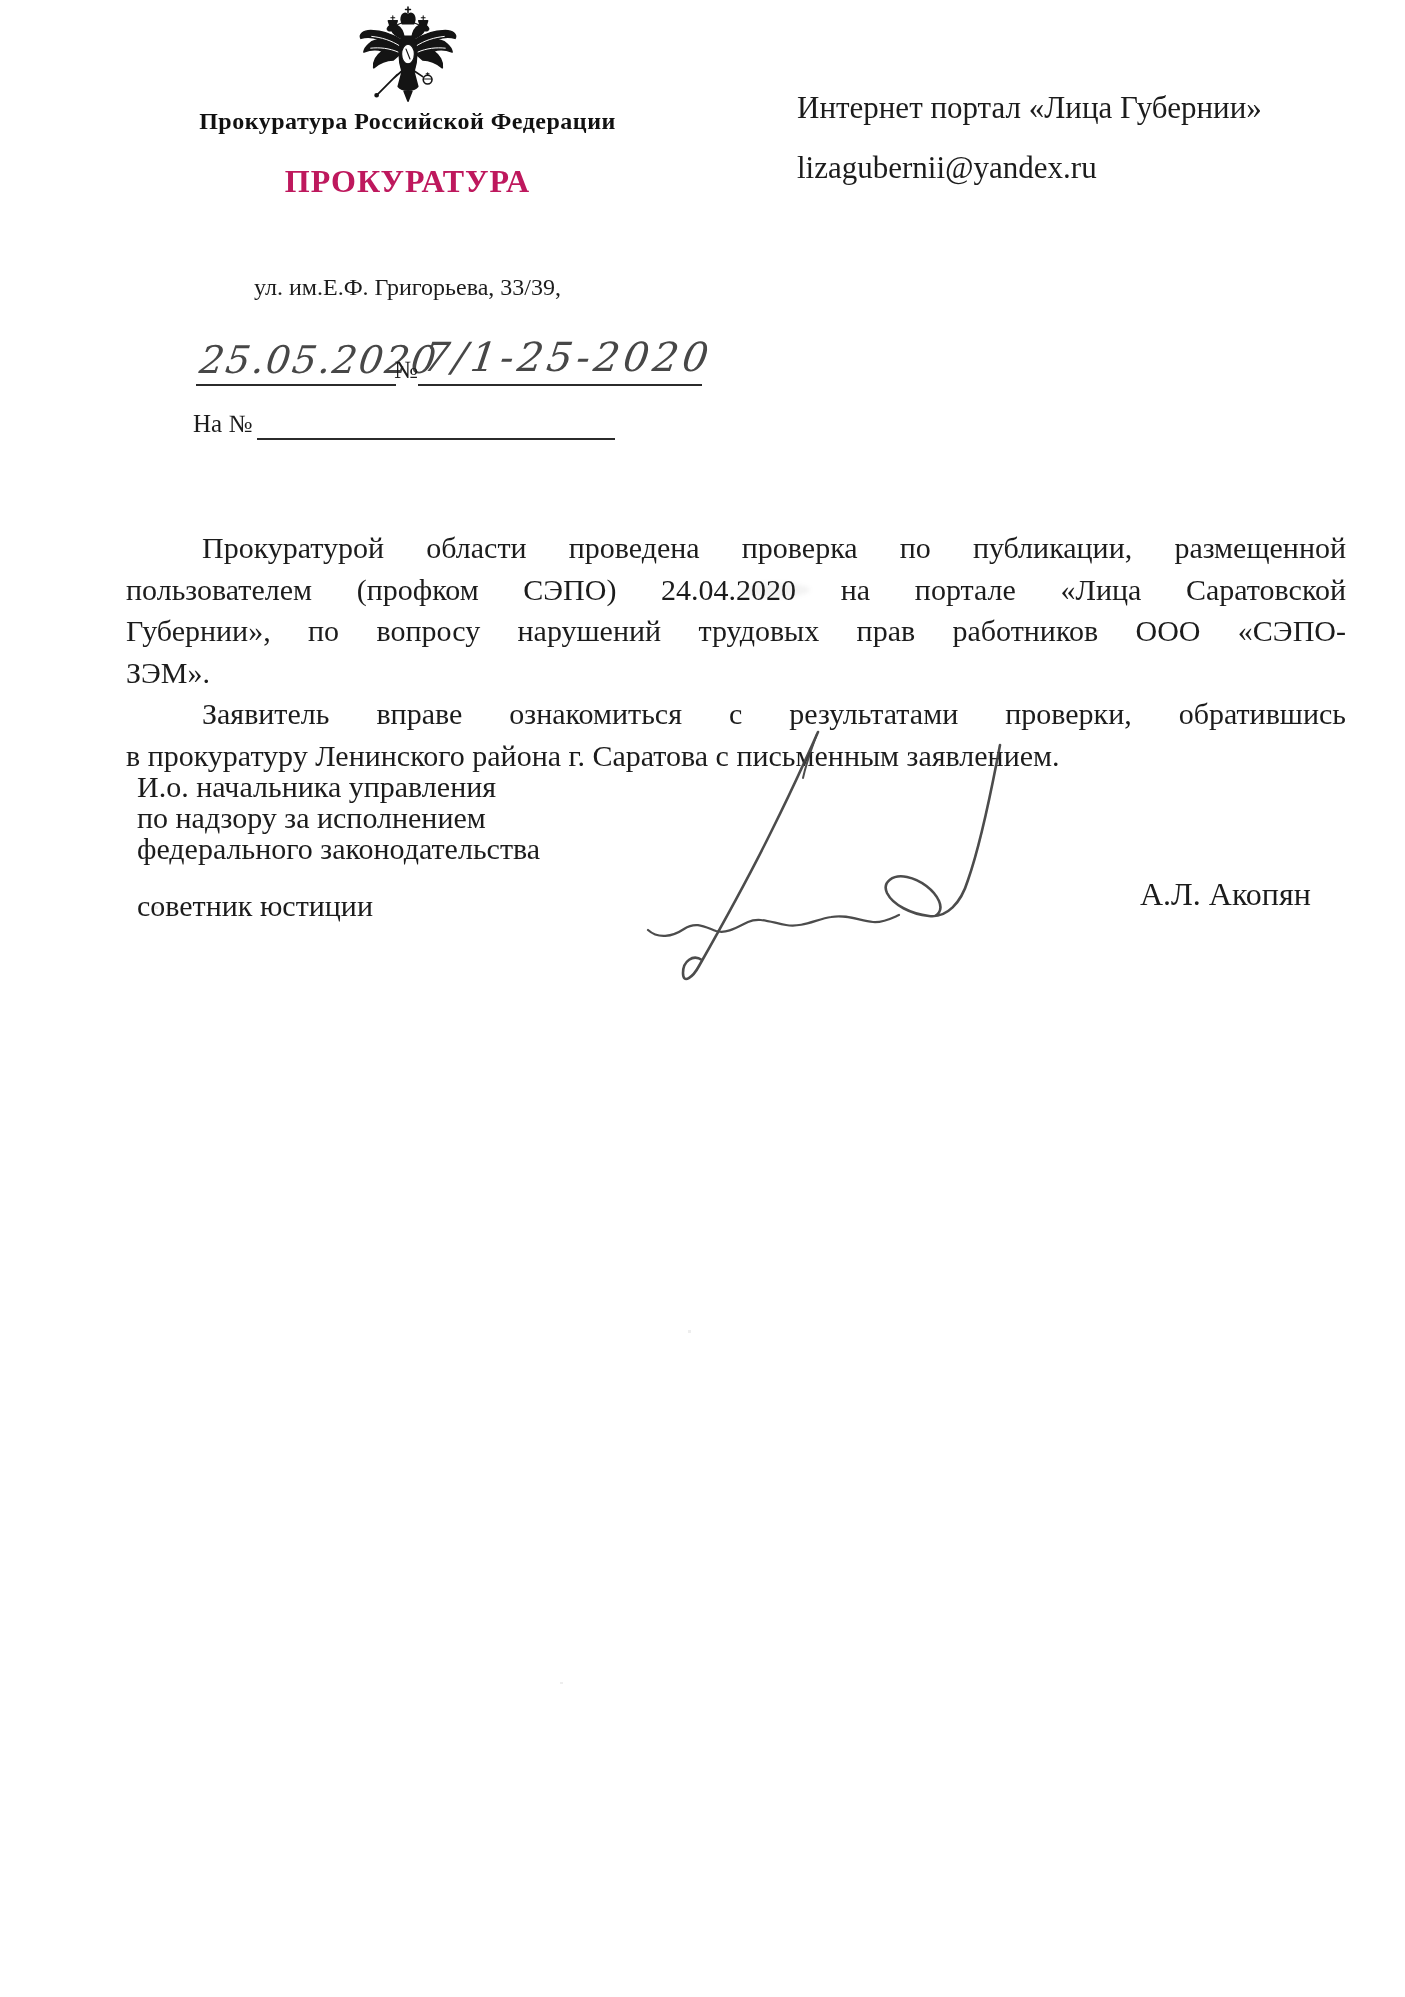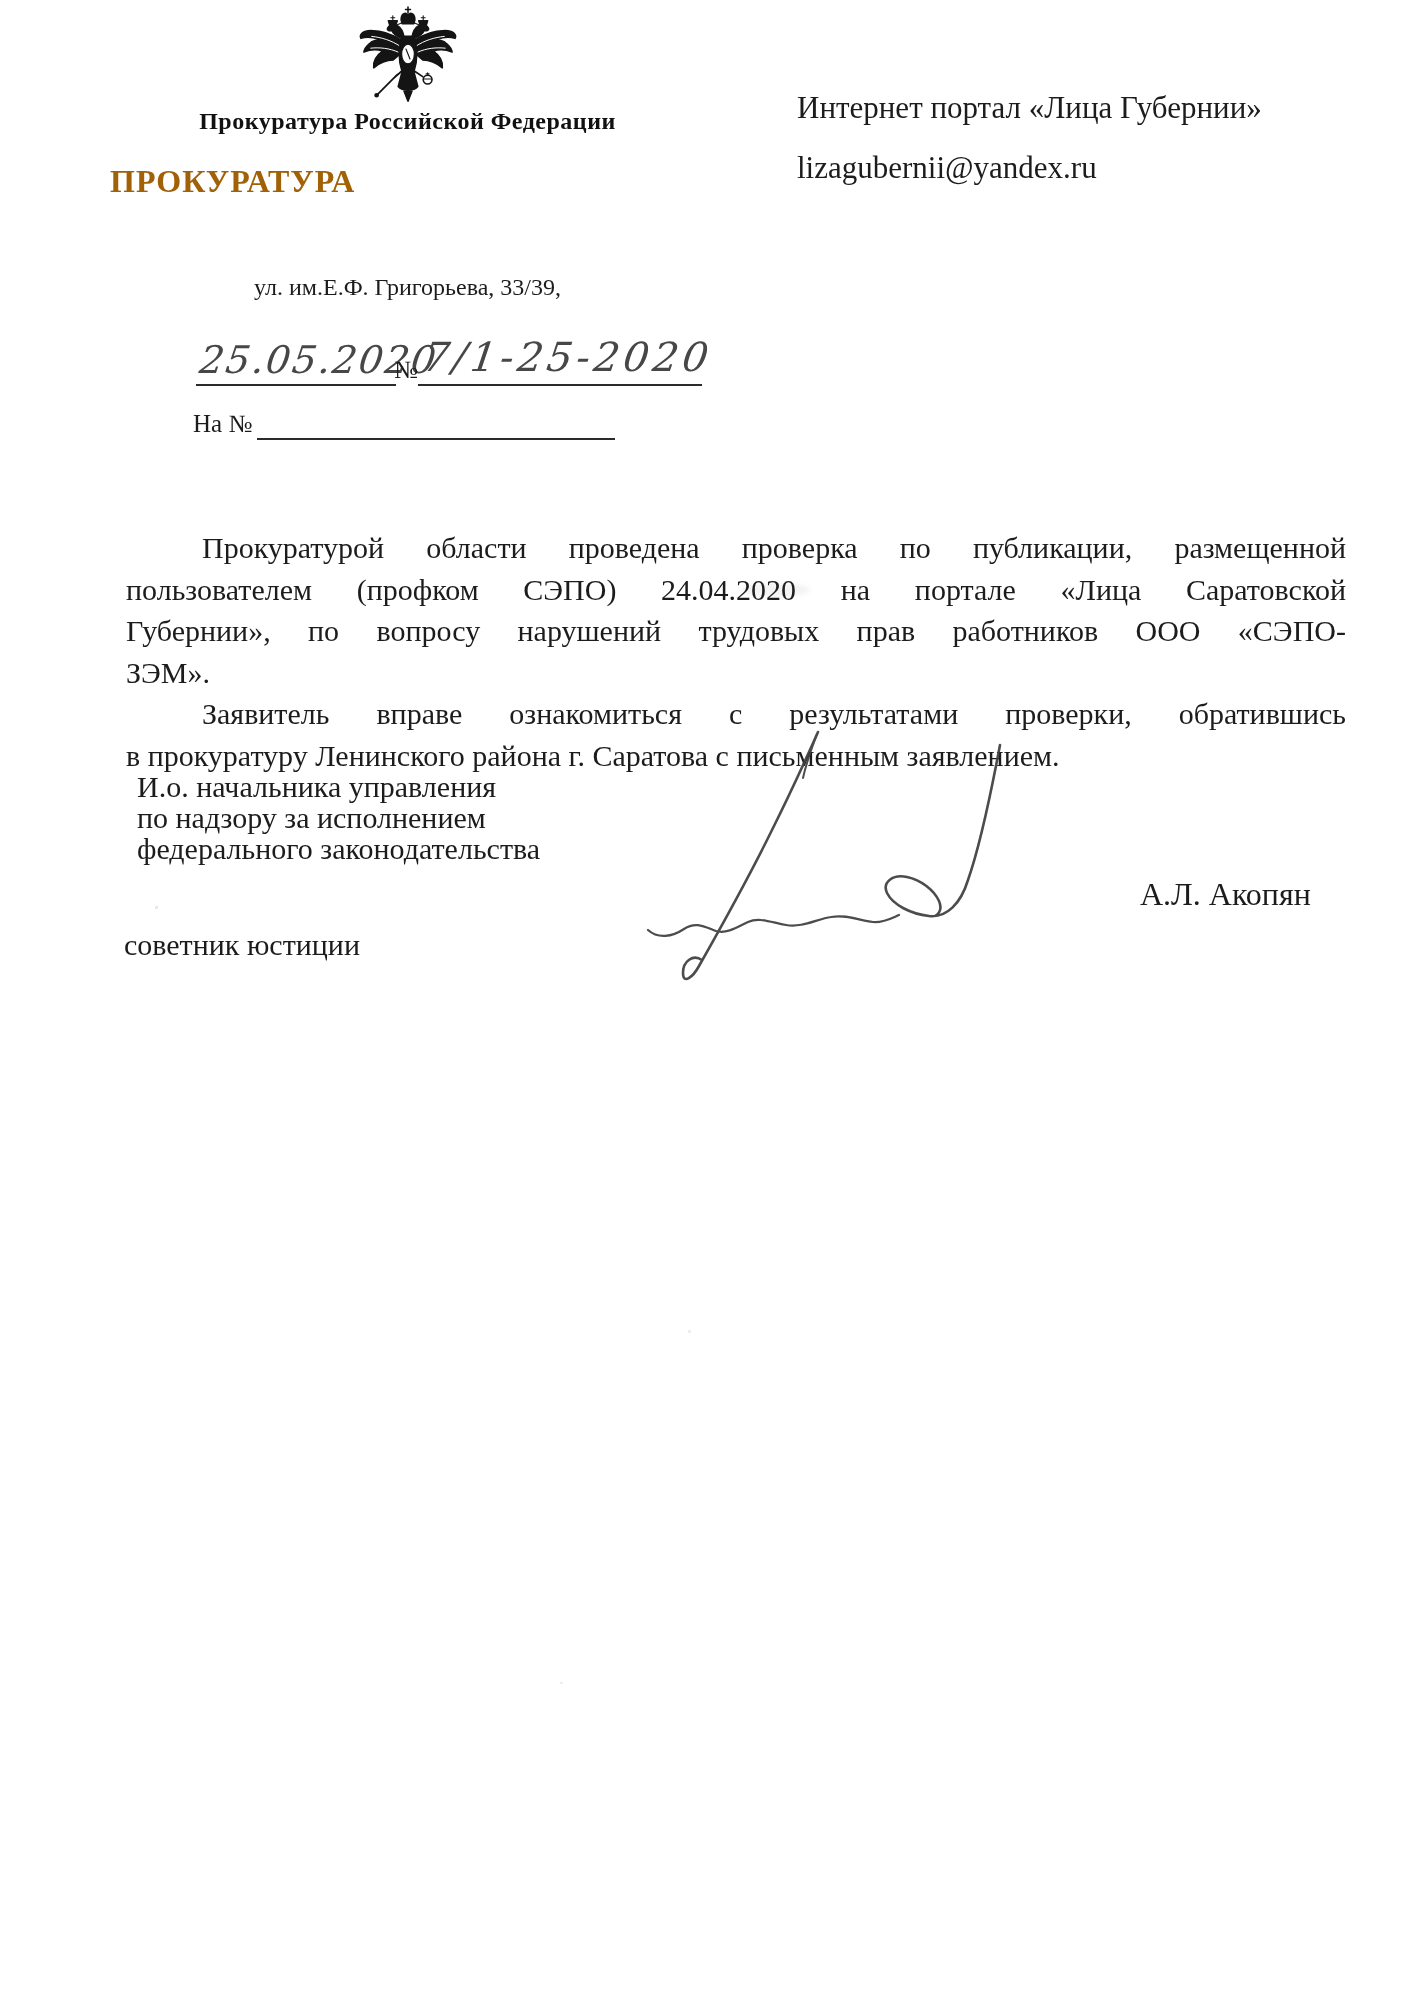--- a/index.html
+++ b/index.html
@@ -9,22 +9,22 @@
     background:#ffffff;
     font-family:"Liberation Serif","DejaVu Serif",serif;
     color:#1c1c1c;
     overflow:hidden;
   }
   .abs{position:absolute;}
   
   .emblem{left:352px;top:6px;width:112px;height:102px;}
   .fed-line{left:110px;top:108px;width:595px;text-align:center;
     font-size:24px;font-weight:bold;letter-spacing:.5px;color:#111;}
-  .org-name{left:110px;top:163px;width:595px;text-align:left;
-    font-size:32px;font-weight:bold;letter-spacing:1px;color:#a16207;}
+  .org-name{left:110px;top:163px;width:595px;text-align:center;
+    font-size:32px;font-weight:bold;letter-spacing:1px;color:#be185d;}
   .org-region{left:110px;top:203px;width:595px;text-align:center;
     font-size:31px;font-weight:bold;word-spacing:14px;color:#111;}
   .addr1{left:110px;top:274px;width:595px;text-align:center;font-size:24px;}
   .addr2{left:100px;top:302px;width:595px;text-align:center;font-size:24px;}
   .hand{font-style:italic;color:#474747;transform:skewX(-8deg);
     font-family:"DejaVu Serif","Liberation Serif",serif;}
   .hw-date{left:200px;top:338px;font-size:38px;letter-spacing:2px;}
   .no-sign{left:394px;top:356px;font-size:25px;}
   .hw-number{left:424px;top:334px;font-size:40px;letter-spacing:4px;}
   .rule{height:2px;background:#2b2b2b;}
@@ -35,21 +35,21 @@
   
   .rcpt1{left:797px;top:90px;font-size:31px;}
   .rcpt2{left:797px;top:150px;font-size:31px;}
   
   .body-block{left:126px;top:483px;width:1220px;font-size:30px;margin-top:44px;}
   .body-block .ln{display:block;height:41.5px;line-height:41.5px;white-space:nowrap;}
   .jline{text-align:justify;text-align-last:justify;white-space:normal !important;}
   .indent{text-indent:76px;}
   
   .role-block{left:137px;top:771px;font-size:30px;line-height:31px;}
-  .rank{left:124px;top:889px;font-size:30px;margin-top:39px;}
+  .rank{left:137px;top:889px;font-size:30px;}
   .sig-name{left:1140px;top:876px;font-size:32px;}
   .sig-svg{left:620px;top:722px;width:420px;height:270px;}
   
   .speck{background:rgba(0,0,0,.22);}
   .smudge{background:rgba(80,80,80,.07);border-radius:50%;filter:blur(2px);}
 </style>
 </head>
 <body>
 
 <div class="page">

